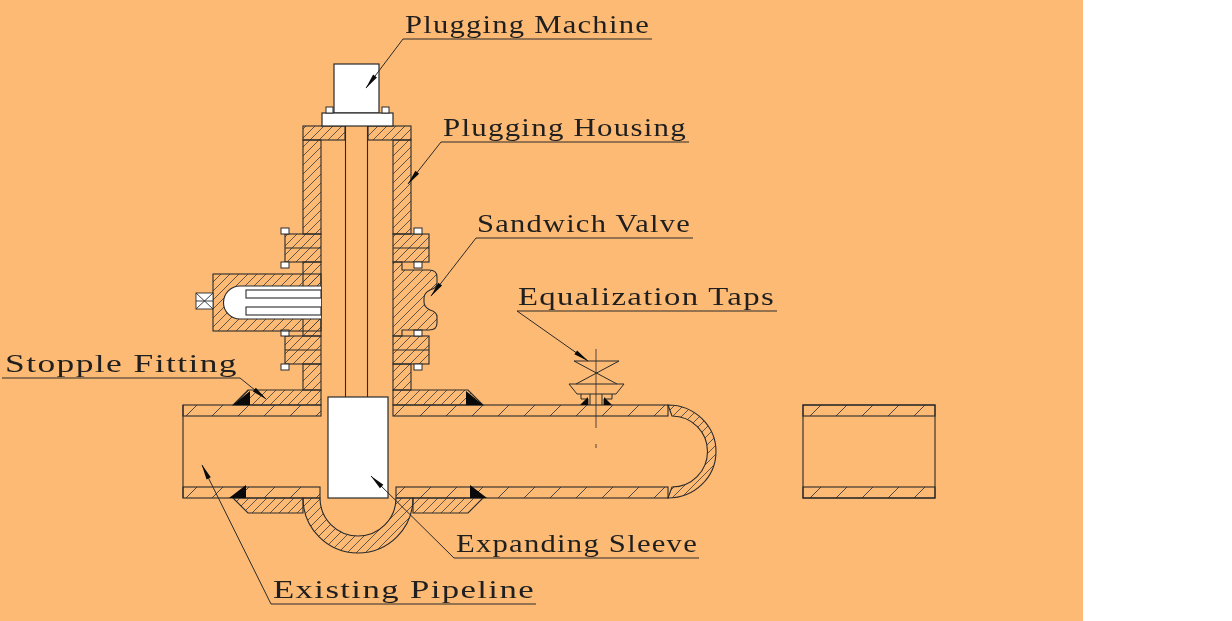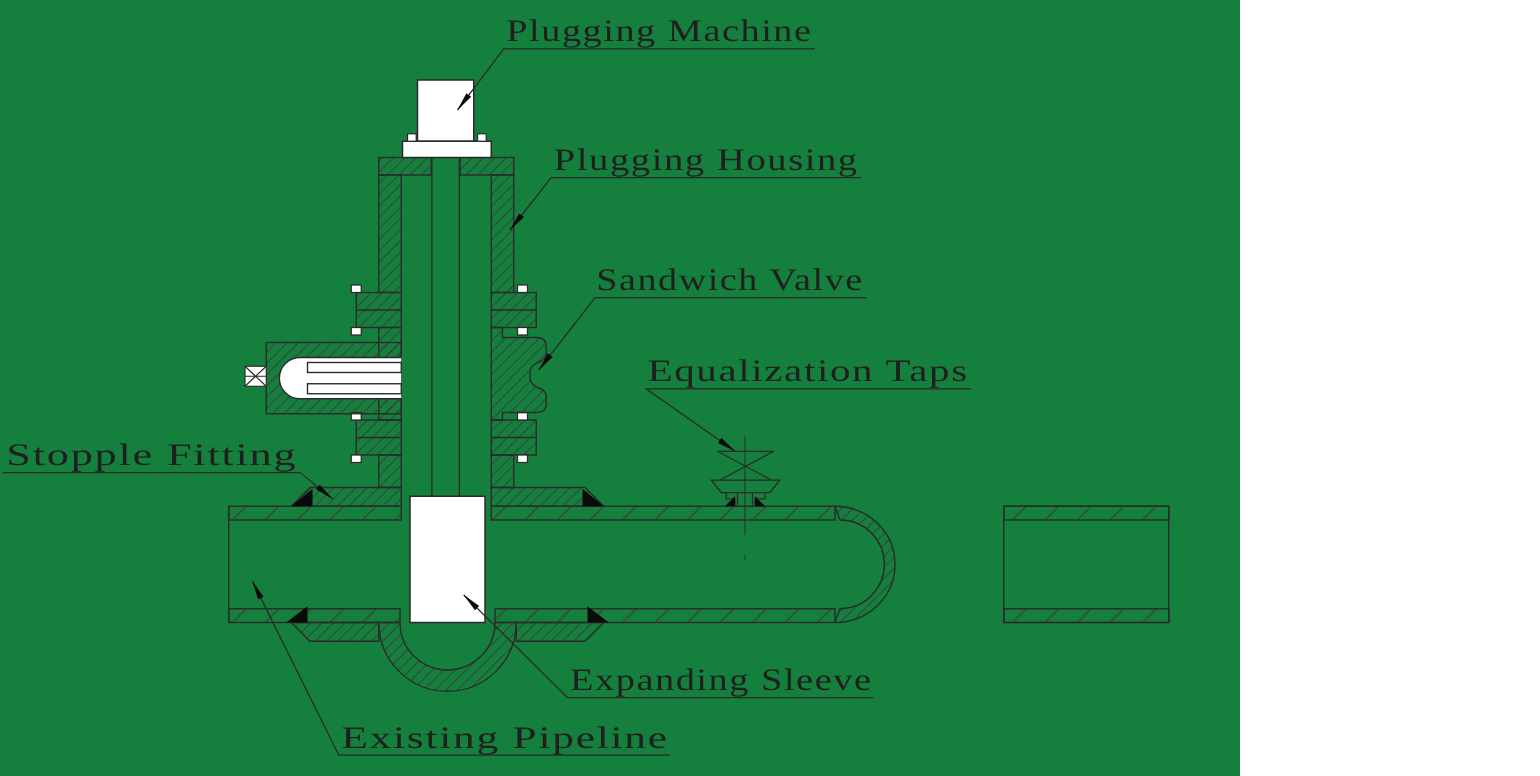--- a/index.html
+++ b/index.html
@@ -1,18 +1,18 @@
 <!DOCTYPE html>
 <html><head>
 <meta charset="utf-8">
 <style>
   html,body { margin:0; padding:0; background:#ffffff; }
   .stage {
-    position:relative; width:992px; height:621px;
-    background:#15803d; overflow:hidden;
+    position:relative; width:1083px; height:621px;
+    background:#fdba74; overflow:hidden;
     font-family:"Liberation Serif", serif;
   }
   svg { display:block; }
   text.lbl {
     font-family:"Liberation Serif", serif;
     font-size:25px;
     letter-spacing:1px;
     fill:#1f1f1f;
   }
 </style>

